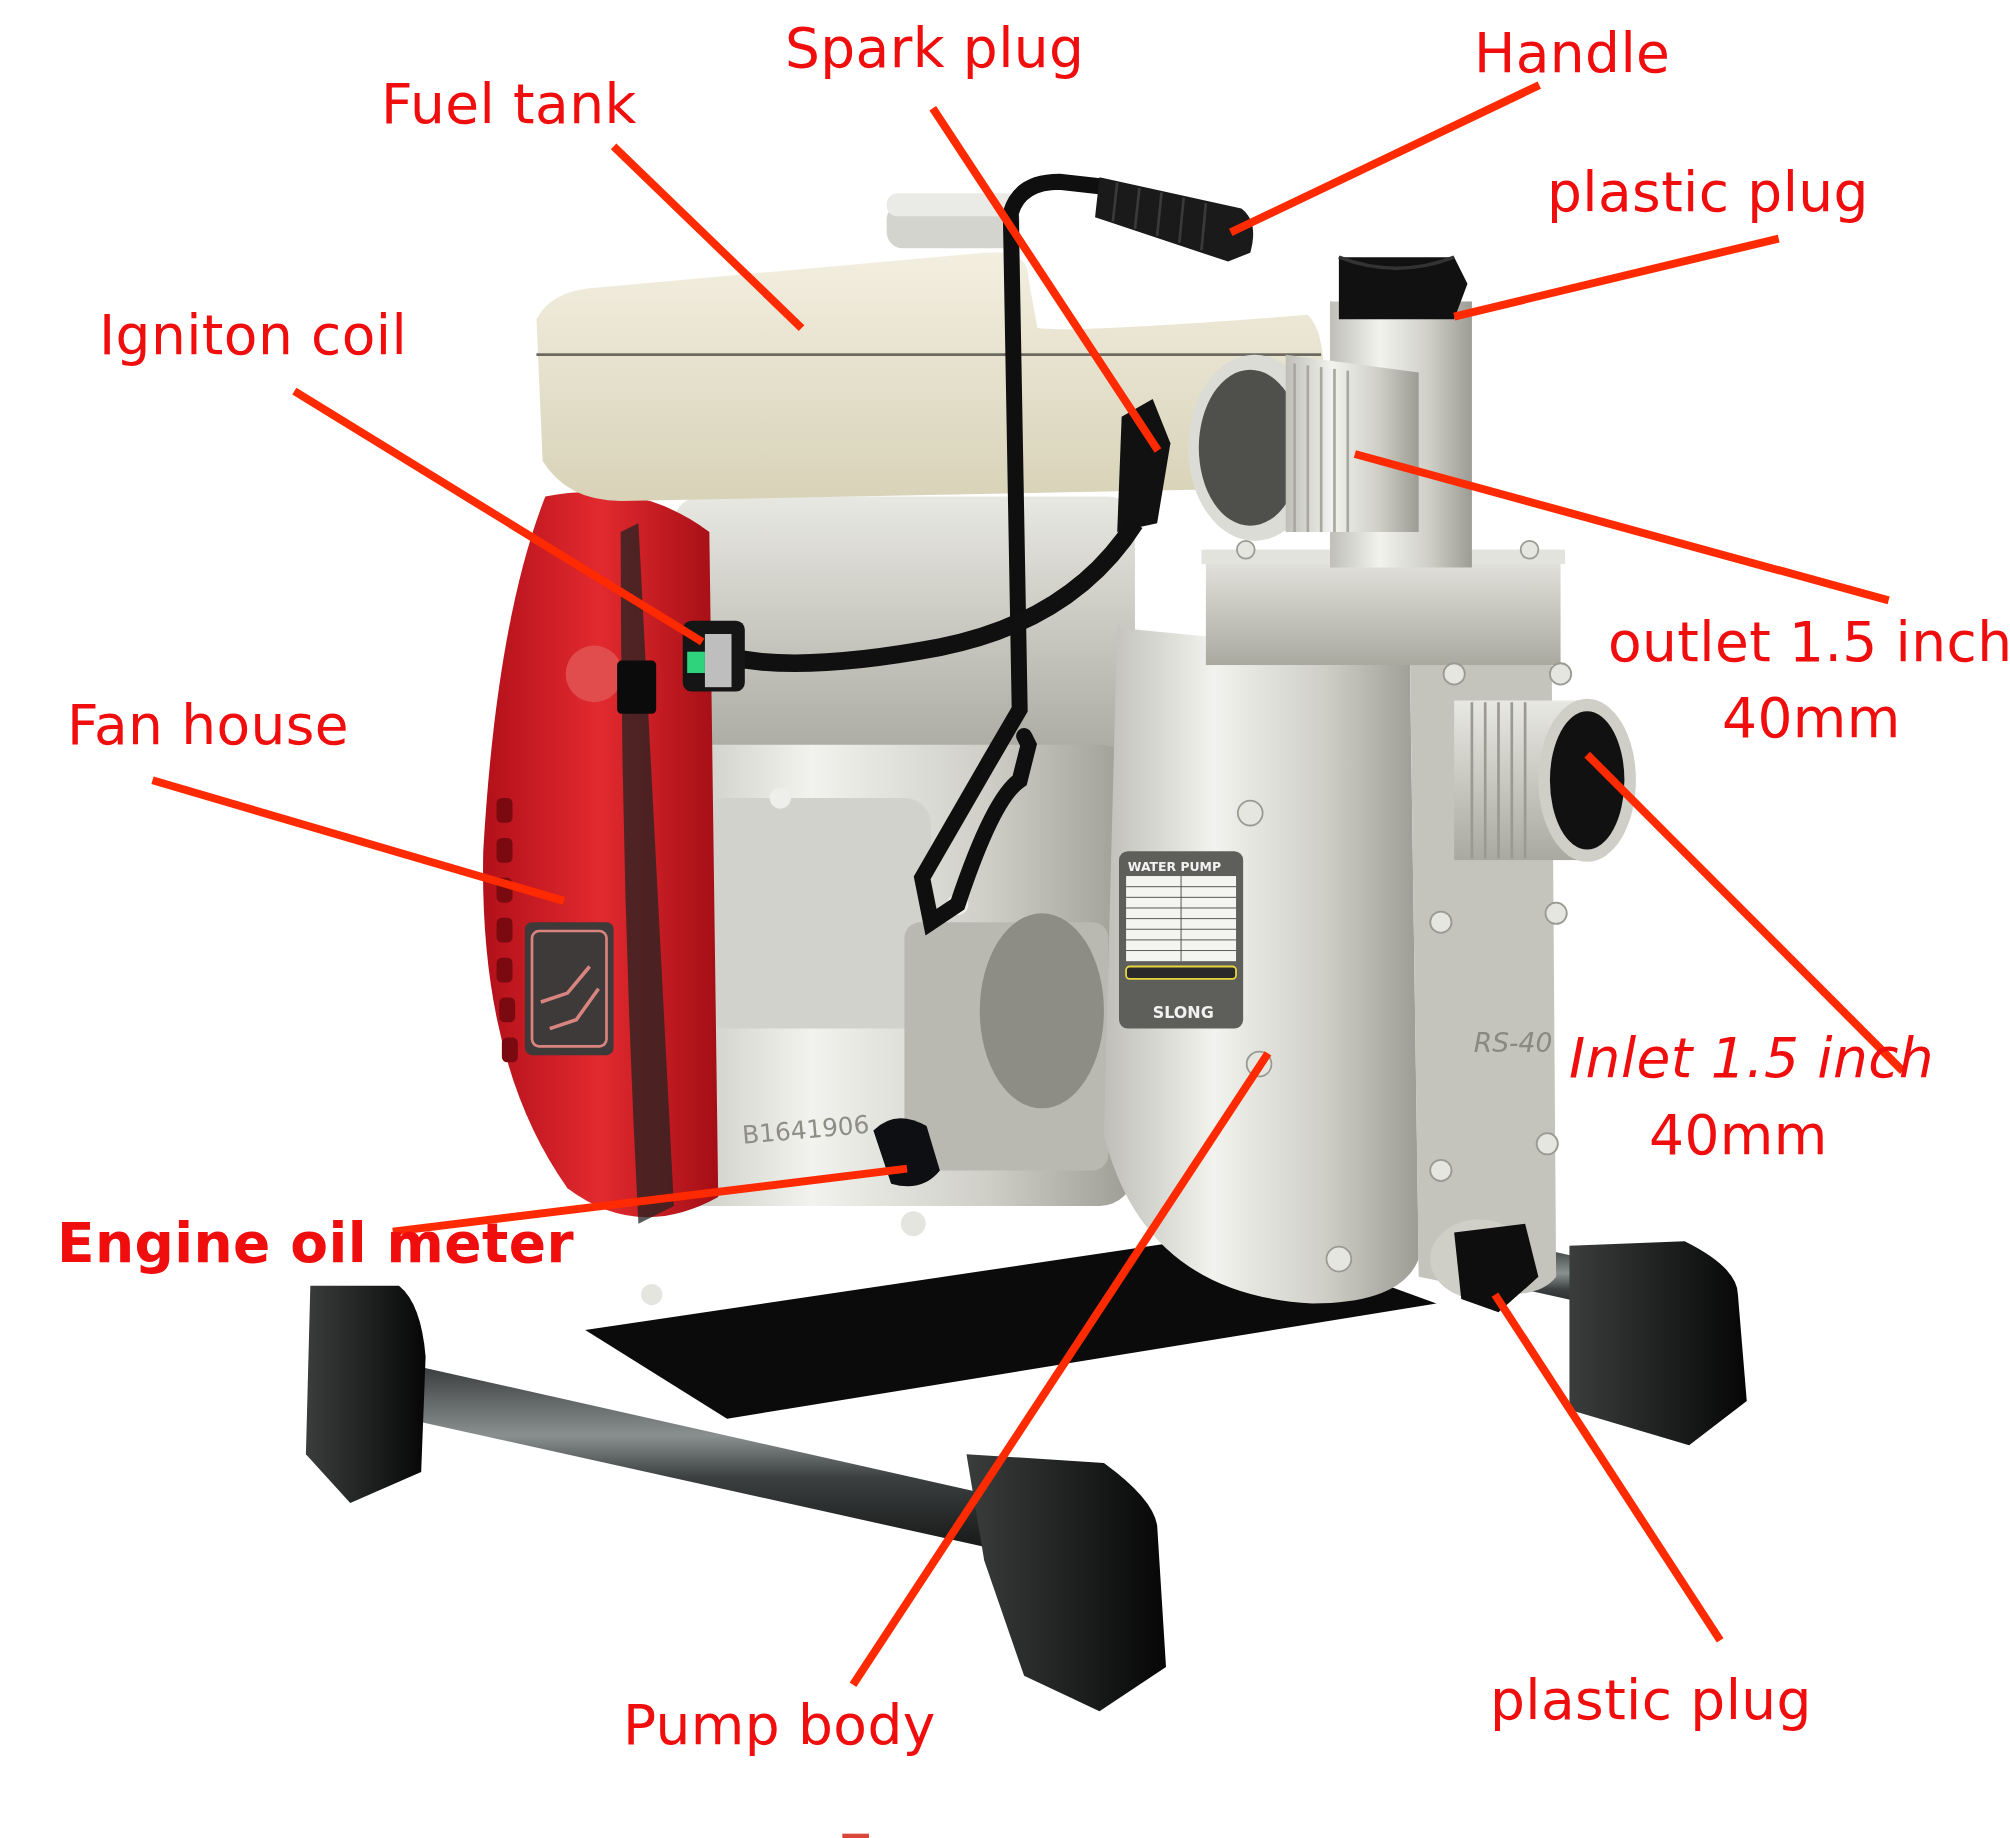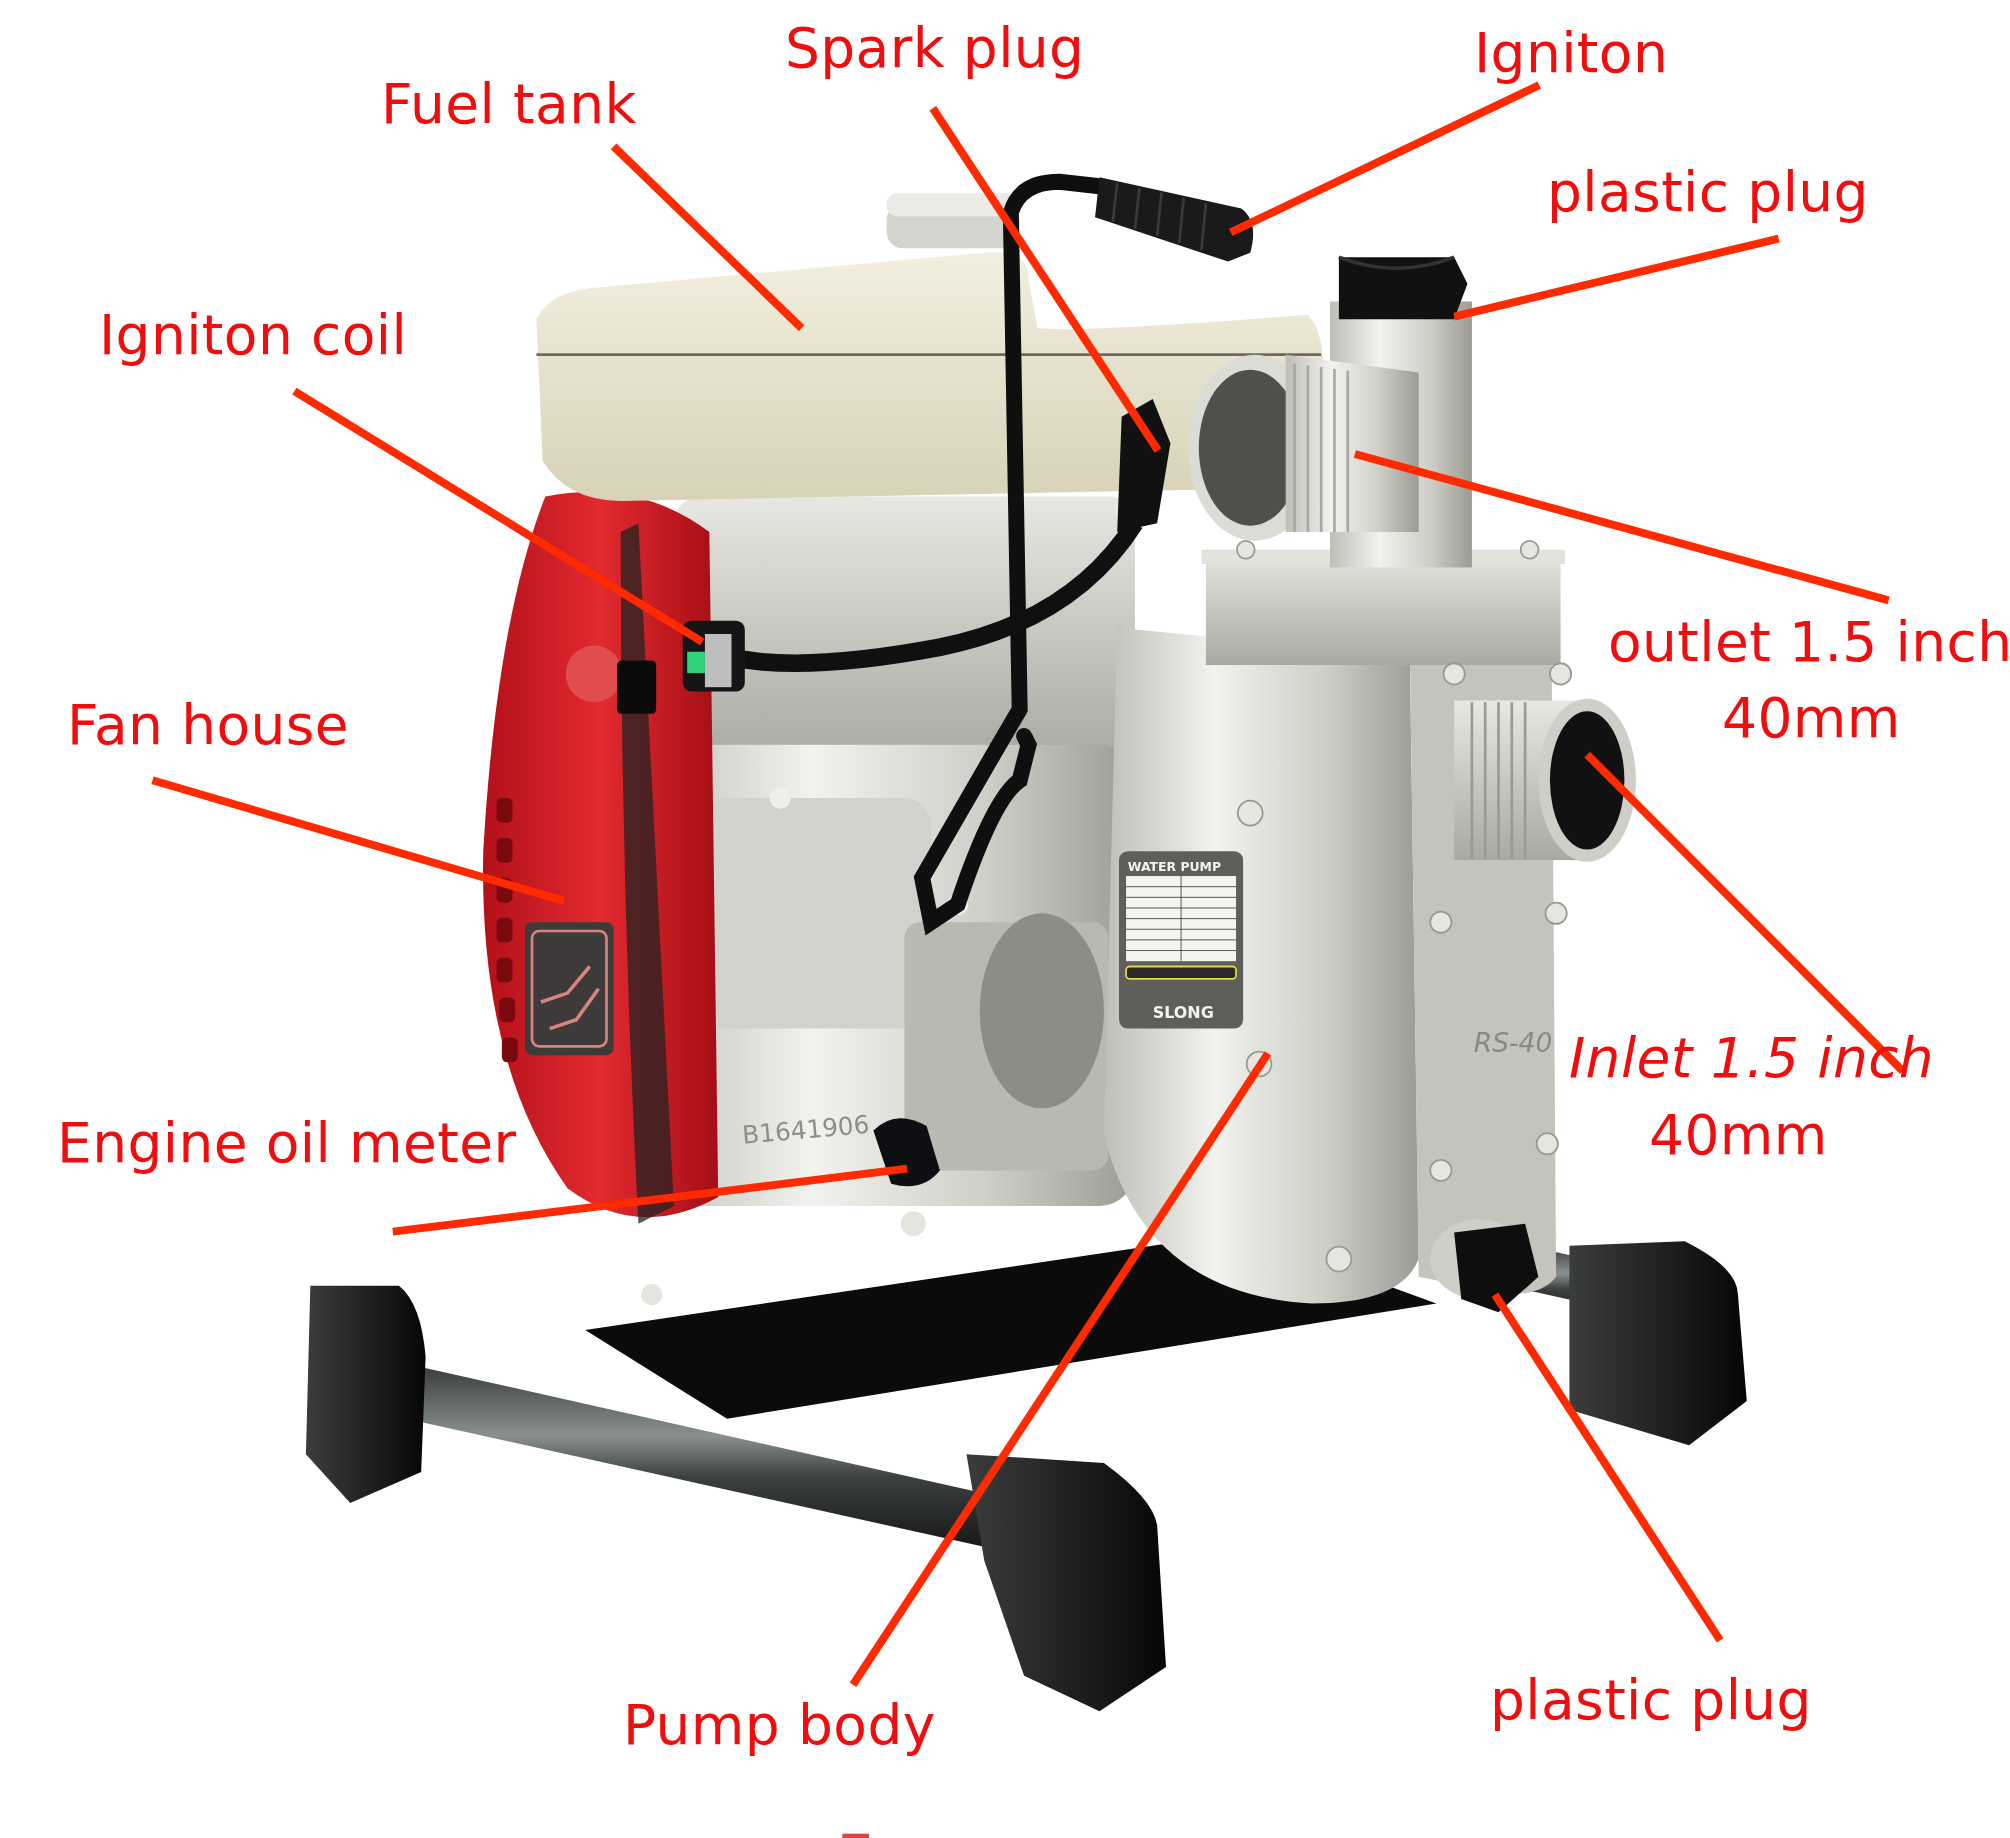--- a/index.html
+++ b/index.html
@@ -208,26 +208,26 @@
       <line x1="1790" y1="851" x2="2146" y2="1208"></line>
       <line x1="443" y1="1389" x2="1023" y2="1318"></line>
       <line x1="1430" y1="1188" x2="962" y2="1900"></line>
       <line x1="1686" y1="1460" x2="1940" y2="1850"></line>
     </g>
 
     <rect x="950" y="2068" width="30" height="6" fill="#d9473a"></rect>
   </svg>
 
   <div class="label" style="left:777px;top:19.5px;margin-left:8px;">Spark plug</div>
-  <div class="label" style="left:1474px;top:25px;">Igniton</div>
+  <div class="label" style="left:1474px;top:25px;">Handle</div>
   <div class="label" style="left:381px;top:76px;text-align:center;">Fuel tank</div>
   <div class="label" style="left:99px;top:307px;">Igniton coil</div>
   <div class="label" style="left:1547px;top:164px;">plastic plug</div>
   <div class="label" style="left:1608px;top:614px;">outlet 1.5 inch</div>
   <div class="label" style="left:1722px;top:690px;">40mm</div>
   <div class="label" style="left:67px;top:697px;">Fan house</div>
   <div class="label" style="left:1569px;top:1030px;font-style:italic;">Inlet 1.5 inch</div>
   <div class="label" style="left:1649px;top:1107px;">40mm</div>
-  <div class="label" style="left:57px;top:1115px;">Engine oil meter</div>
+  <div class="label" style="left:57px;top:1215px;font-weight:bold;">Engine oil meter</div>
   <div class="label" style="left:623px;top:1697px;">Pump body</div>
   <div class="label" style="left:1490px;top:1672px;">plastic plug</div>
 </div>
 
 
 </body></html>

